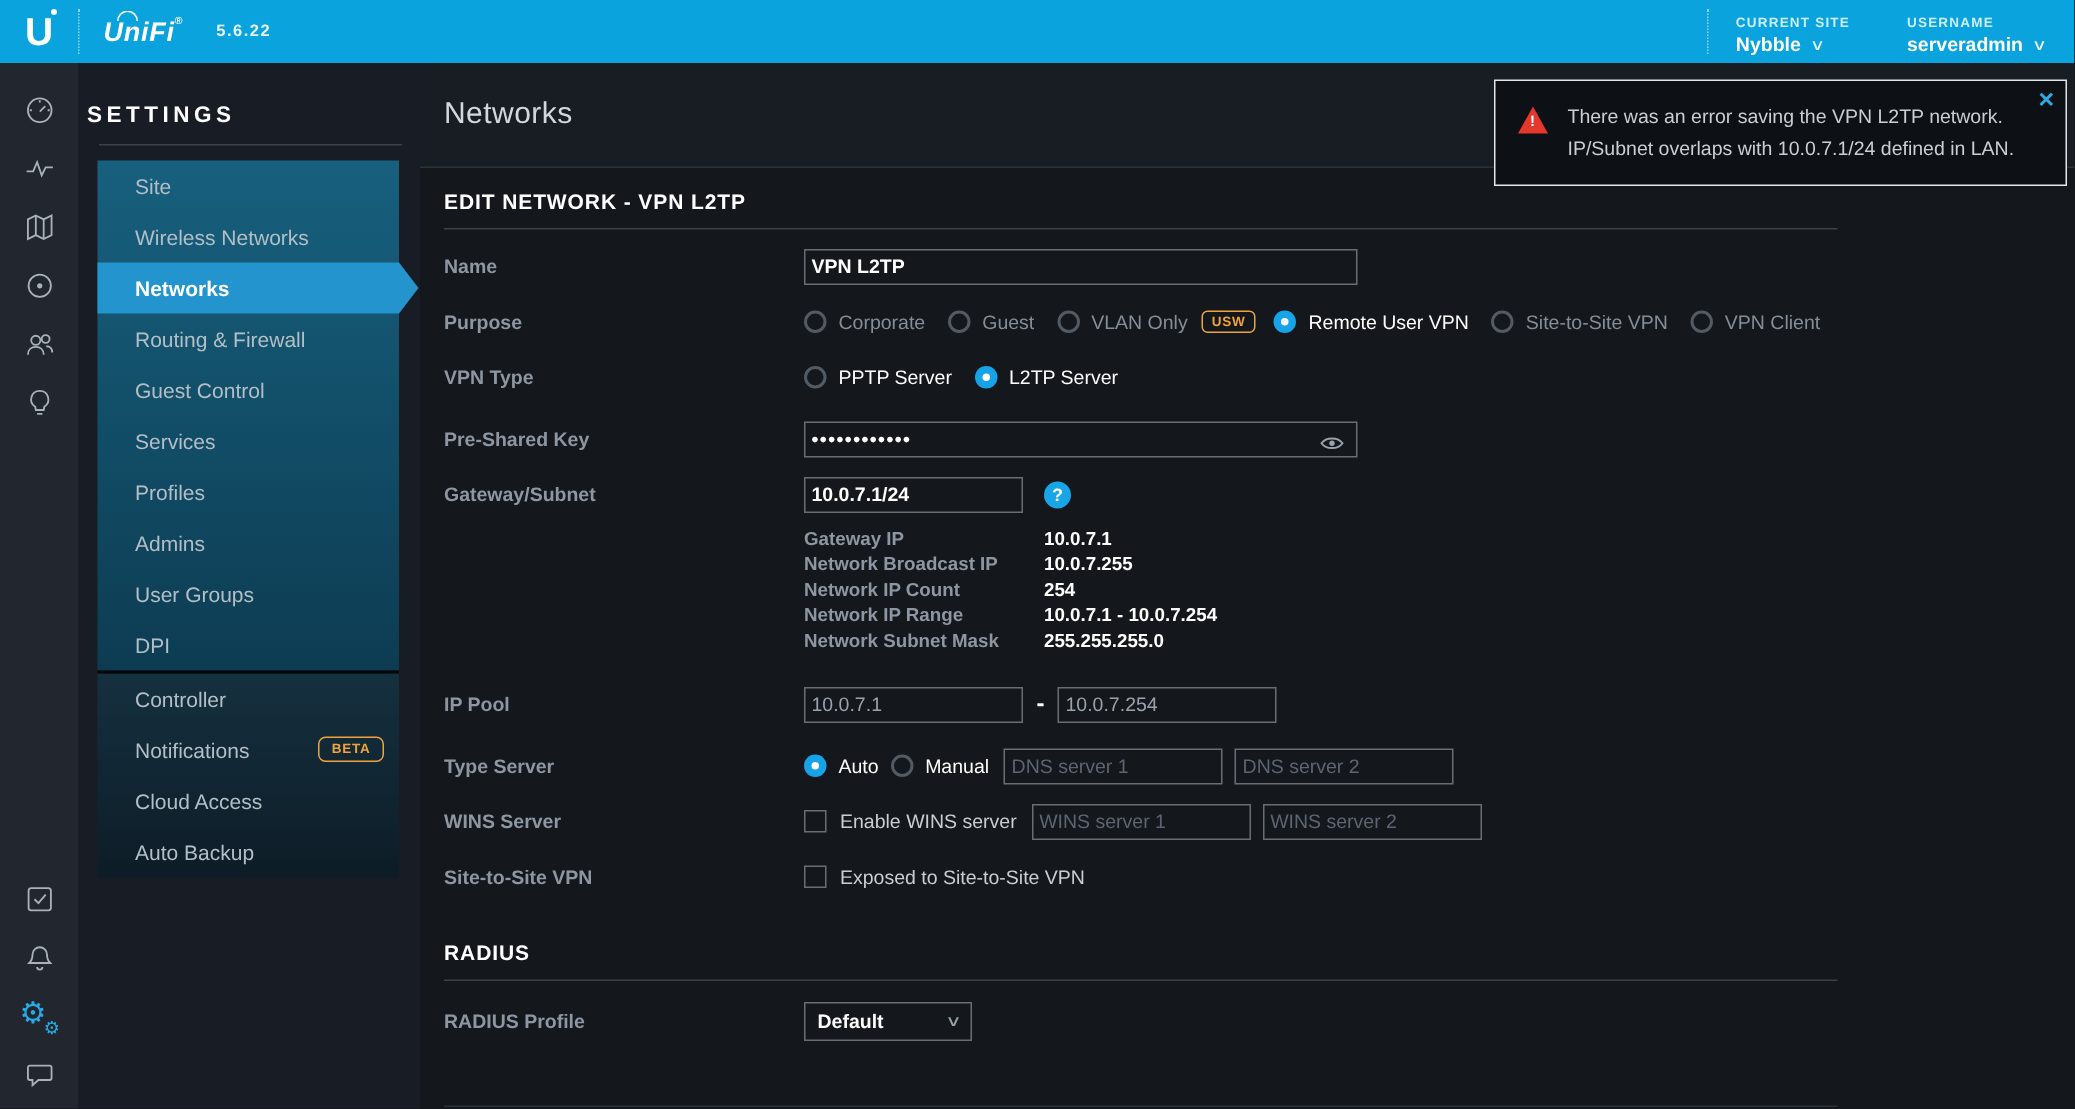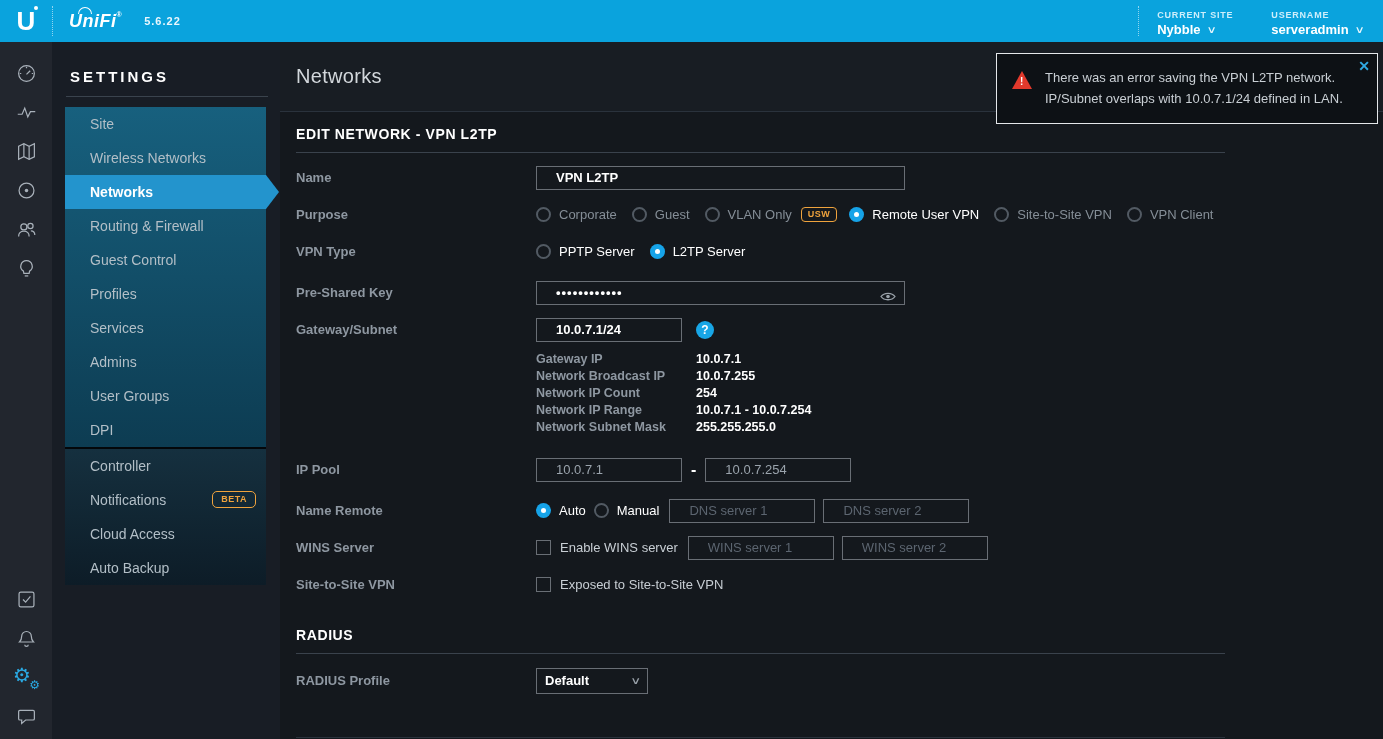--- a/index.html
+++ b/index.html
@@ -30,21 +30,21 @@
     display:flex; flex-direction:column; align-items:center; padding:20px 0 12px; gap:17px; }
   .rail .ric { width:22px; height:22px; cursor:pointer; display:flex; align-items:center; justify-content:center; }
   .rail svg { stroke:#a9b1ba; fill:none; stroke-width:1.4; width:21px; height:21px; }
   .rail .spacer { flex:1; }
   .gear-wrap { position:relative; width:24px; height:24px; }
   .gear-big { color:#2aa9e3; font-size:20px; position:absolute; left:-2px; top:-2px; font-family:"DejaVu Sans", sans-serif; }
   .gear-small { color:#2aa9e3; font-size:12px; position:absolute; right:-3px; bottom:-3px; font-family:"DejaVu Sans", sans-serif; }
 
   
   .sidebar { position:absolute; left:52px; top:42px; bottom:0; width:228px; background:#181d25; }
-  .settings-title { margin:26px 0 0 18px; color:#fff; font-size:15px; font-weight:700; letter-spacing:3px; }
+  .settings-title { margin:26px 0 0 6px; color:#fff; font-size:15px; font-weight:700; letter-spacing:3px; }
   .sidebar-hr { border:none; border-top:1px solid #3a434d; margin:11px 12px 10px 14px; }
   .menu { margin-left:13px; width:201px; }
   .mgroup1 { background:linear-gradient(180deg,#17607e 0%,#0d3c52 100%); }
   .mgroup2 { background:linear-gradient(180deg,#15303f 0%,#0d1c27 100%); border-top:2px solid #04070a; }
   .menu-item { height:34px; line-height:34px; padding-left:25px; font-size:14px; color:#b3bfc7;
     cursor:pointer; position:relative; white-space:nowrap; }
   .menu-item.active { background:#2394cd; color:#fff; font-weight:700; }
   .menu-item.active::after { content:''; position:absolute; right:-13px; top:0;
     border-top:17px solid transparent; border-bottom:17px solid transparent; border-left:13px solid #2394cd; }
   .beta-badge { float:right; margin:8px 10px 0 0; border:1px solid #efa33d; color:#efa33d;
@@ -55,21 +55,21 @@
   .content { width:929px; }
   .page-header { height:70px; display:flex; align-items:center; border-bottom:1px solid #2a323c; background:#181d23; margin:0 -16px; padding-left:16px; }
   .page-title { font-size:20px; color:#d2d7db; font-weight:400; letter-spacing:.3px; }
   .section-head { padding:14px 0 10px; border-bottom:1px solid #3a424c; font-size:14px; font-weight:700;
     color:#fff; letter-spacing:.6px; }
 
   .frow { display:flex; align-items:center; min-height:37px; }
   .flabel { width:240px; flex:none; font-size:13px; font-weight:700; color:#8e97a1; }
 
   .tinput { background:#14181d; border:1px solid #696e75; color:#fff; font-weight:700; font-size:13px;
-    height:24px; padding:0 19px; font-family:inherit; outline:none; }
+    height:24px; padding:0 4px; font-family:inherit; outline:none; }
   .tinput::placeholder { color:#5c6570; font-weight:400; }
   .tinput.gray-val { color:#9aa3ac; font-weight:400; }
   .w-wide { width:369px; }
   .w-med { width:146px; }
 
   .psk-wrap { position:relative; width:369px; }
   .psk-wrap .tinput { width:100%; letter-spacing:1px; }
   .eye-icon { position:absolute; right:9px; top:7px; cursor:pointer; }
   .eye-icon svg { stroke:#9aa2aa; fill:none; stroke-width:1.3; }
 
@@ -214,22 +214,22 @@
 <div class="sidebar">
   <div class="settings-title">SETTINGS</div>
   <hr class="sidebar-hr">
   <div class="menu">
     <div class="mgroup1">
       <div class="menu-item">Site</div>
       <div class="menu-item">Wireless Networks</div>
       <div class="menu-item active">Networks</div>
       <div class="menu-item">Routing &amp; Firewall</div>
       <div class="menu-item">Guest Control</div>
+      <div class="menu-item">Services</div>
       <div class="menu-item">Profiles</div>
-      <div class="menu-item">Services</div>
       <div class="menu-item">Admins</div>
       <div class="menu-item">User Groups</div>
       <div class="menu-item">DPI</div>
     </div>
     <div class="mgroup2">
       <div class="menu-item">Controller</div>
       <div class="menu-item">
         <span class="beta-badge">BETA</span>
         <span>Notifications</span>
       </div>
@@ -339,21 +339,21 @@
     </div>
 
     <div class="frow" style="margin-top:8px;">
       <span class="flabel">IP Pool</span>
       <input class="tinput w-med gray-val" type="text" value="10.0.7.1" style="">
       <span class="dash">-</span>
       <input class="tinput w-med gray-val" type="text" value="10.0.7.254" style="">
     </div>
 
     <div class="frow" style="margin-top:4px;">
-      <span class="flabel">Name Remote</span>
+      <span class="flabel">Type Server</span>
       <span class="opt sel" style="margin-right:8px;">
         <span class="radio on"></span>
         <span class="lbl">Auto</span>
       </span>
       <span class="opt white" style="margin-right:10px;">
         <span class="radio"></span>
         <span class="lbl">Manual</span>
       </span>
       <input class="tinput w-med" type="text" placeholder="DNS server 1" style="">
       <span style="width:8px; flex:none;"></span>

